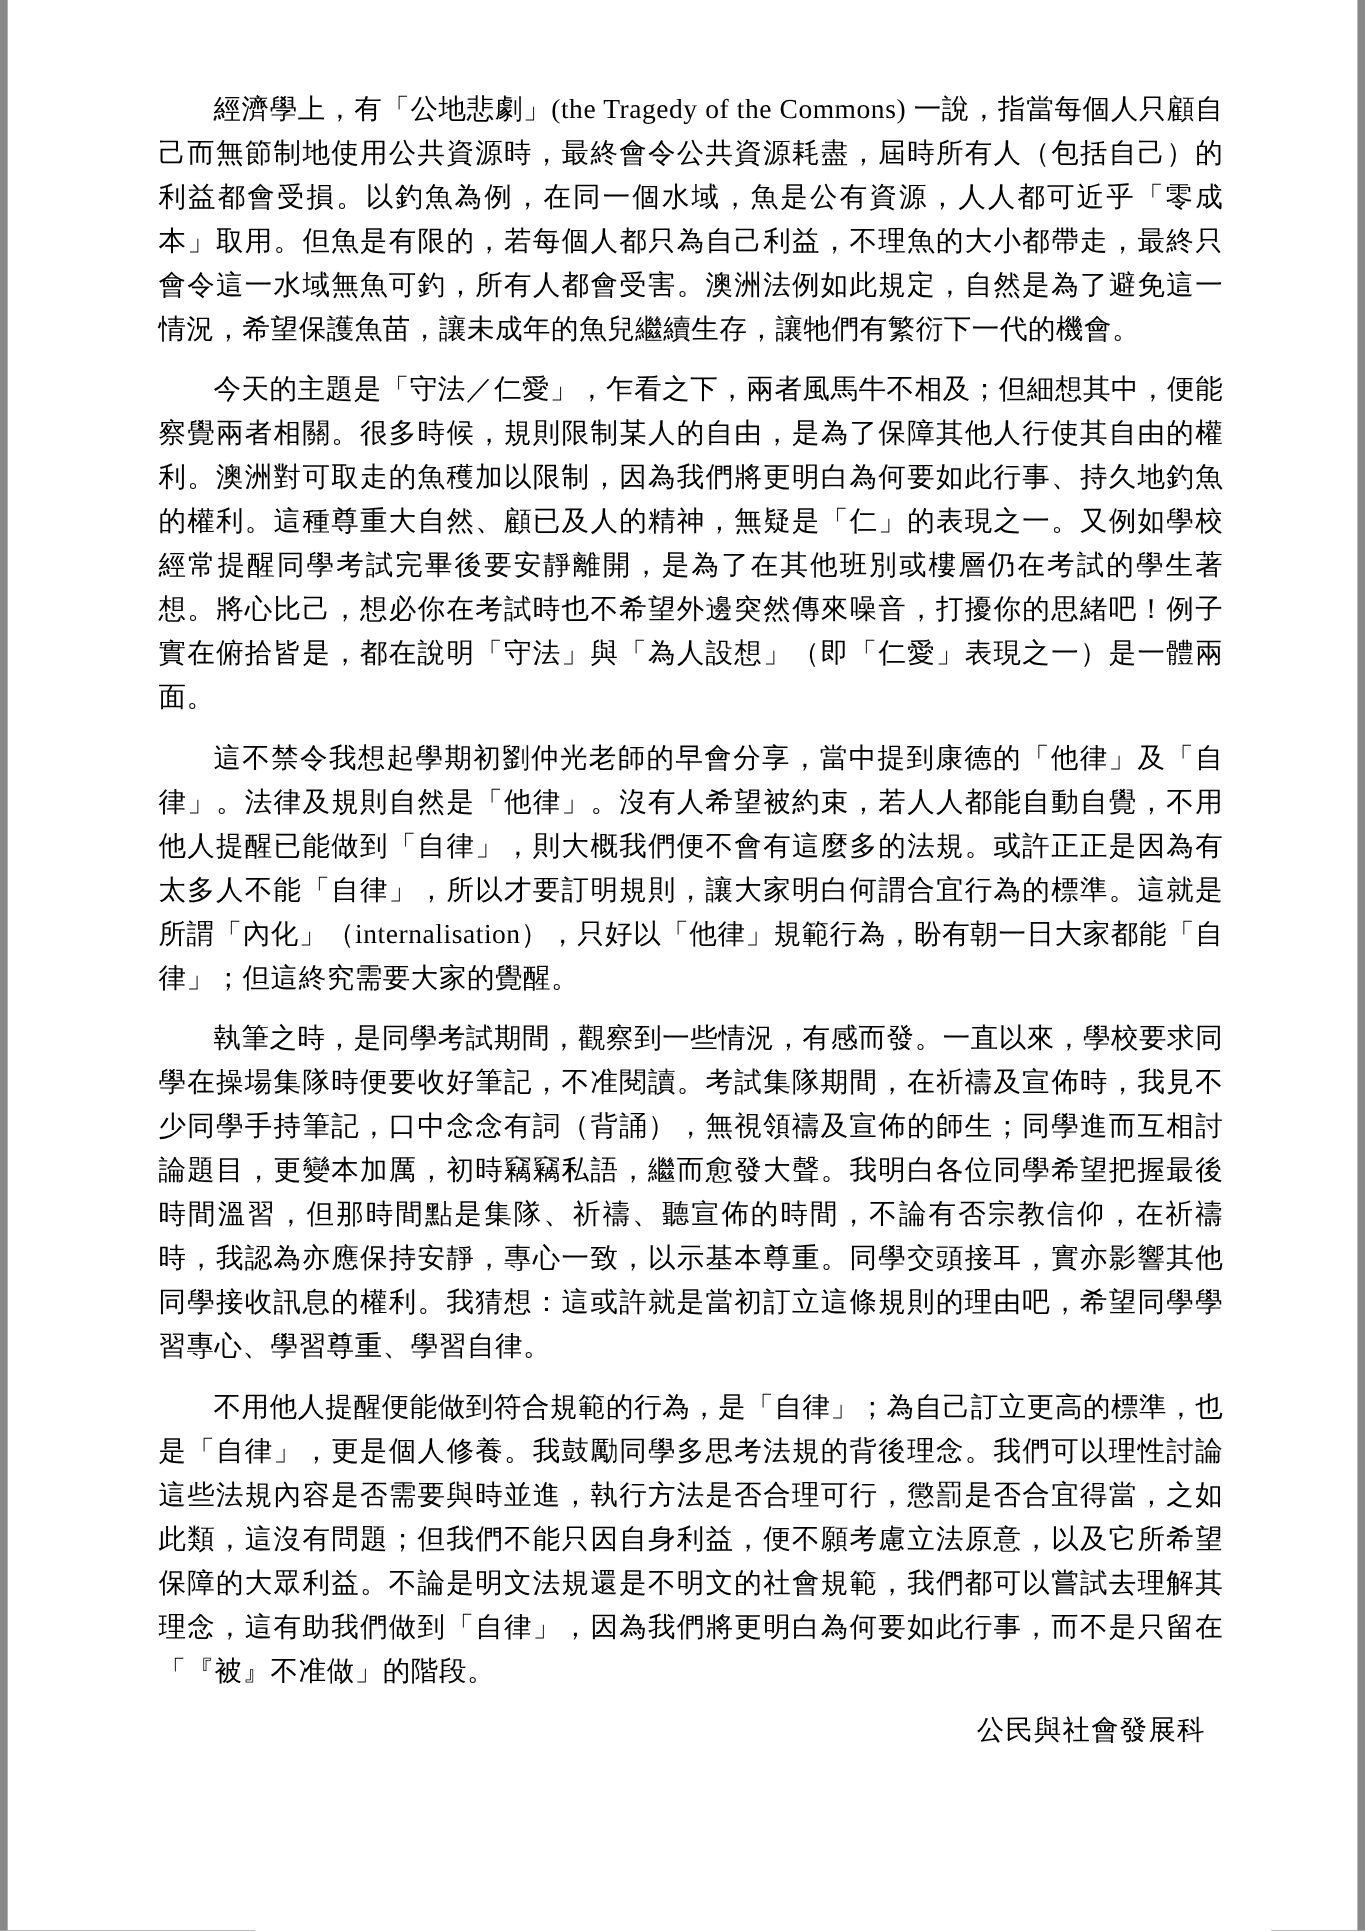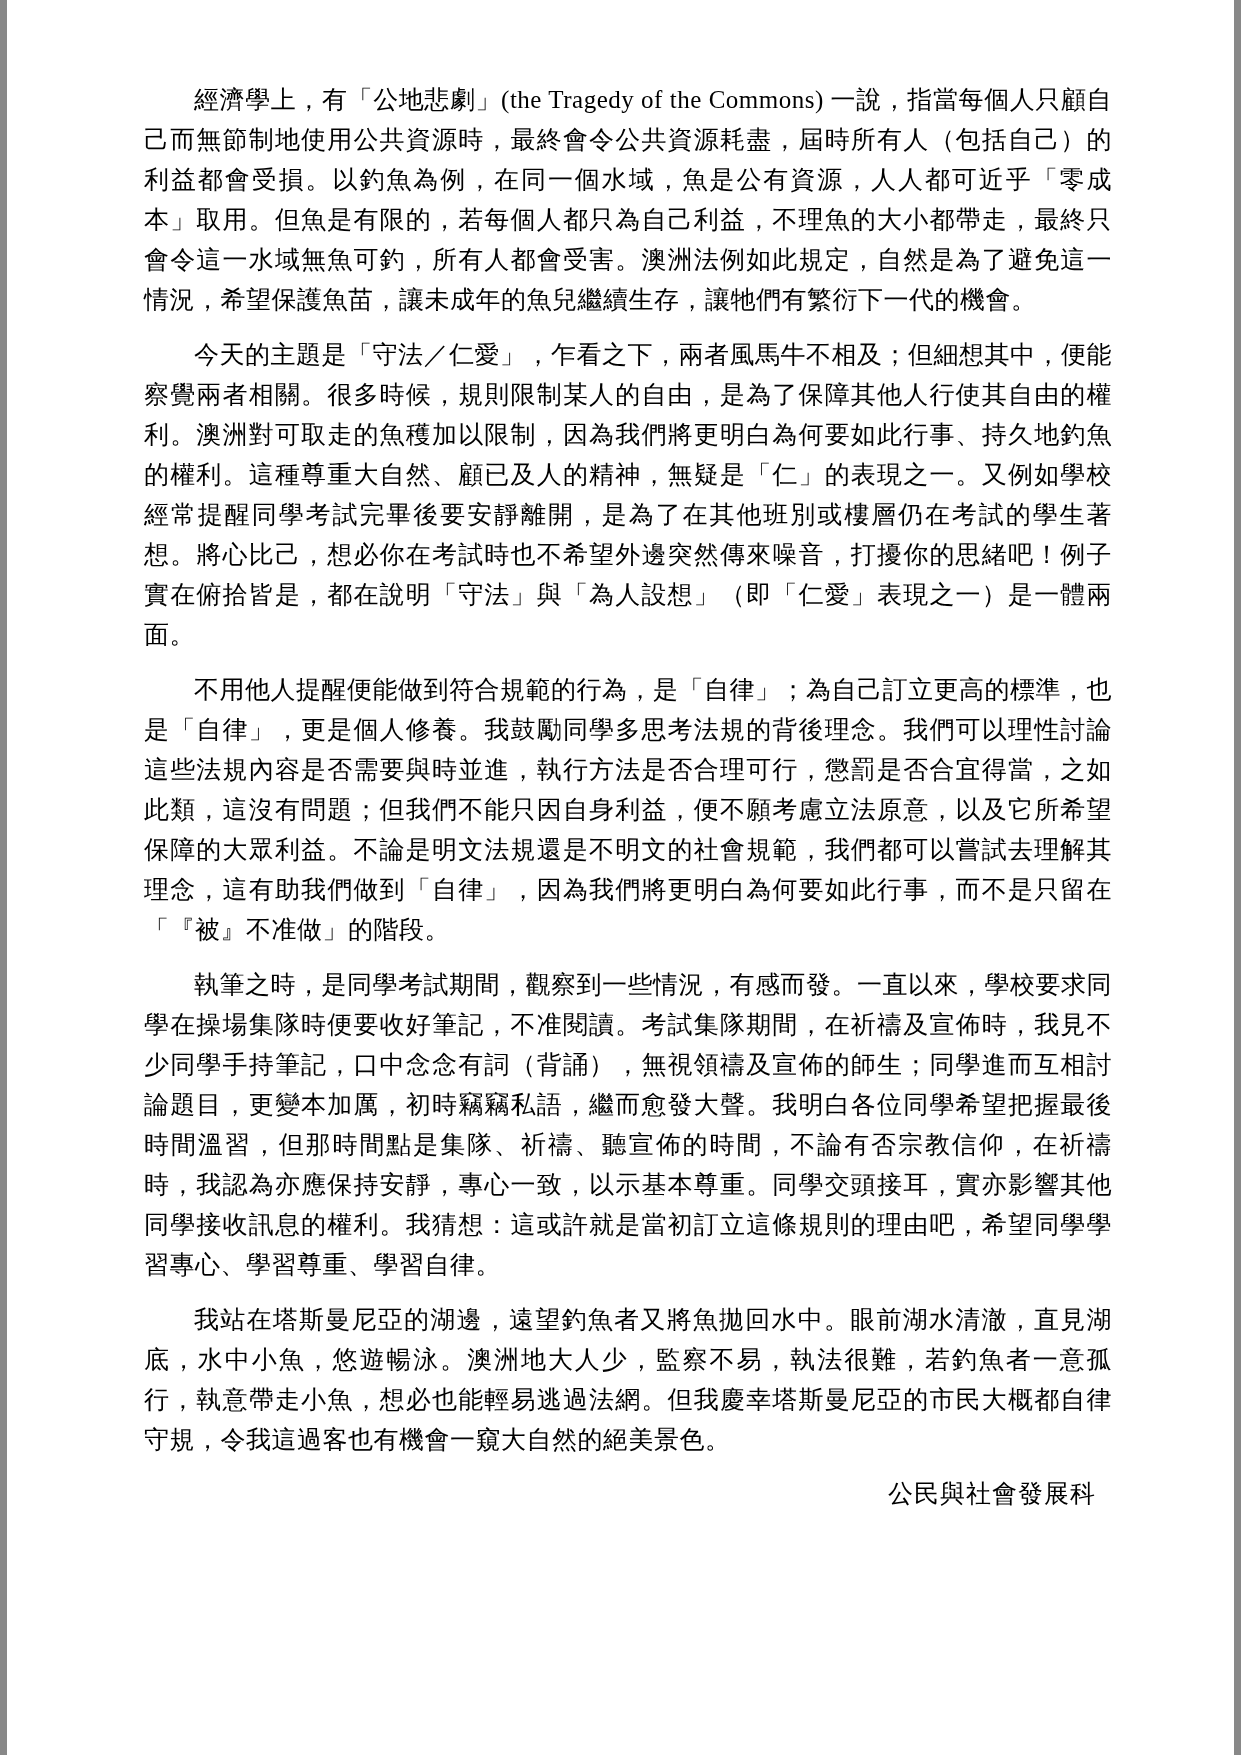--- a/index.html
+++ b/index.html
@@ -43,22 +43,22 @@
     letter-spacing: 1px;
   }
 </style>
 </head>
 <body>
 
 <div class="page">
   <div class="body-text">
     <p class="para">經濟學上，有「公地悲劇」(the Tragedy of the Commons) 一說，指當每個人只顧自己而無節制地使用公共資源時，最終會令公共資源耗盡，屆時所有人（包括自己）的利益都會受損。以釣魚為例，在同一個水域，魚是公有資源，人人都可近乎「零成本」取用。但魚是有限的，若每個人都只為自己利益，不理魚的大小都帶走，最終只會令這一水域無魚可釣，所有人都會受害。澳洲法例如此規定，自然是為了避免這一情況，希望保護魚苗，讓未成年的魚兒繼續生存，讓牠們有繁衍下一代的機會。</p>
     <p class="para">今天的主題是「守法／仁愛」，乍看之下，兩者風馬牛不相及；但細想其中，便能察覺兩者相關。很多時候，規則限制某人的自由，是為了保障其他人行使其自由的權利。澳洲對可取走的魚穫加以限制，因為我們將更明白為何要如此行事、持久地釣魚的權利。這種尊重大自然、顧已及人的精神，無疑是「仁」的表現之一。又例如學校經常提醒同學考試完畢後要安靜離開，是為了在其他班別或樓層仍在考試的學生著想。將心比己，想必你在考試時也不希望外邊突然傳來噪音，打擾你的思緒吧！例子實在俯拾皆是，都在說明「守法」與「為人設想」（即「仁愛」表現之一）是一體兩面。</p>
+    <p class="para">這不禁令我想起學期初劉仲光老師的早會分享，當中提到康德的「他律」及「自律」。法律及規則自然是「他律」。沒有人希望被約束，若人人都能自動自覺，不用他人提醒已能做到「自律」，則大概我們便不會有這麼多的法規。或許正正是因為有太多人不能「自律」，所以才要訂明規則，讓大家明白何謂合宜行為的標準。這就是所謂「內化」（internalisation），只好以「他律」規範行為，盼有朝一日大家都能「自律」；但這終究需要大家的覺醒。</p>
+    <p class="para">執筆之時，是同學考試期間，觀察到一些情況，有感而發。一直以來，學校要求同學在操場集隊時便要收好筆記，不准閱讀。考試集隊期間，在祈禱及宣佈時，我見不少同學手持筆記，口中念念有詞（背誦），無視領禱及宣佈的師生；同學進而互相討論題目，更變本加厲，初時竊竊私語，繼而愈發大聲。我明白各位同學希望把握最後時間溫習，但那時間點是集隊、祈禱、聽宣佈的時間，不論有否宗教信仰，在祈禱時，我認為亦應保持安靜，專心一致，以示基本尊重。同學交頭接耳，實亦影響其他同學接收訊息的權利。我猜想：這或許就是當初訂立這條規則的理由吧，希望同學學習專心、學習尊重、學習自律。</p>
     <p class="para">不用他人提醒便能做到符合規範的行為，是「自律」；為自己訂立更高的標準，也是「自律」，更是個人修養。我鼓勵同學多思考法規的背後理念。我們可以理性討論這些法規內容是否需要與時並進，執行方法是否合理可行，懲罰是否合宜得當，之如此類，這沒有問題；但我們不能只因自身利益，便不願考慮立法原意，以及它所希望保障的大眾利益。不論是明文法規還是不明文的社會規範，我們都可以嘗試去理解其理念，這有助我們做到「自律」，因為我們將更明白為何要如此行事，而不是只留在「『被』不准做」的階段。</p>
-    <p class="para">執筆之時，是同學考試期間，觀察到一些情況，有感而發。一直以來，學校要求同學在操場集隊時便要收好筆記，不准閱讀。考試集隊期間，在祈禱及宣佈時，我見不少同學手持筆記，口中念念有詞（背誦），無視領禱及宣佈的師生；同學進而互相討論題目，更變本加厲，初時竊竊私語，繼而愈發大聲。我明白各位同學希望把握最後時間溫習，但那時間點是集隊、祈禱、聽宣佈的時間，不論有否宗教信仰，在祈禱時，我認為亦應保持安靜，專心一致，以示基本尊重。同學交頭接耳，實亦影響其他同學接收訊息的權利。我猜想：這或許就是當初訂立這條規則的理由吧，希望同學學習專心、學習尊重、學習自律。</p>
-    <p class="para">我站在塔斯曼尼亞的湖邊，遠望釣魚者又將魚拋回水中。眼前湖水清澈，直見湖底，水中小魚，悠遊暢泳。澳洲地大人少，監察不易，執法很難，若釣魚者一意孤行，執意帶走小魚，想必也能輕易逃過法網。但我慶幸塔斯曼尼亞的市民大概都自律守規，令我這過客也有機會一窺大自然的絕美景色。</p>
 
     <div class="signature">
       <div>公民與社會發展科</div>
 
     </div>
   </div>
 </div>
 
 </body></html>

